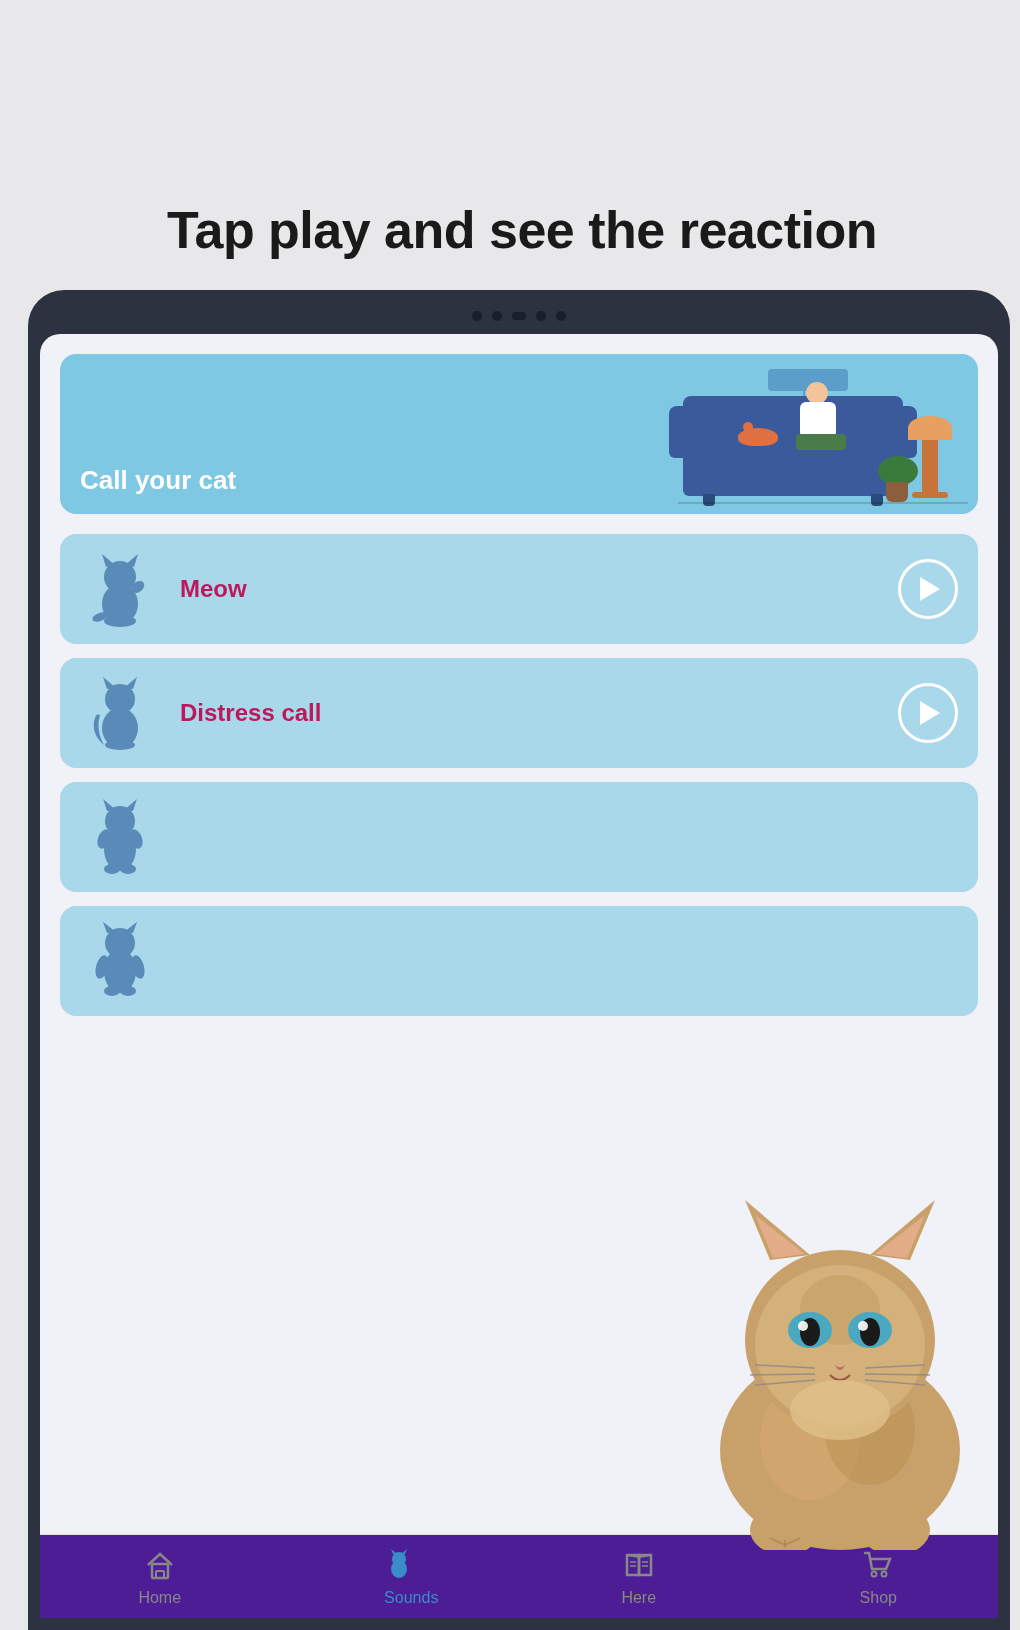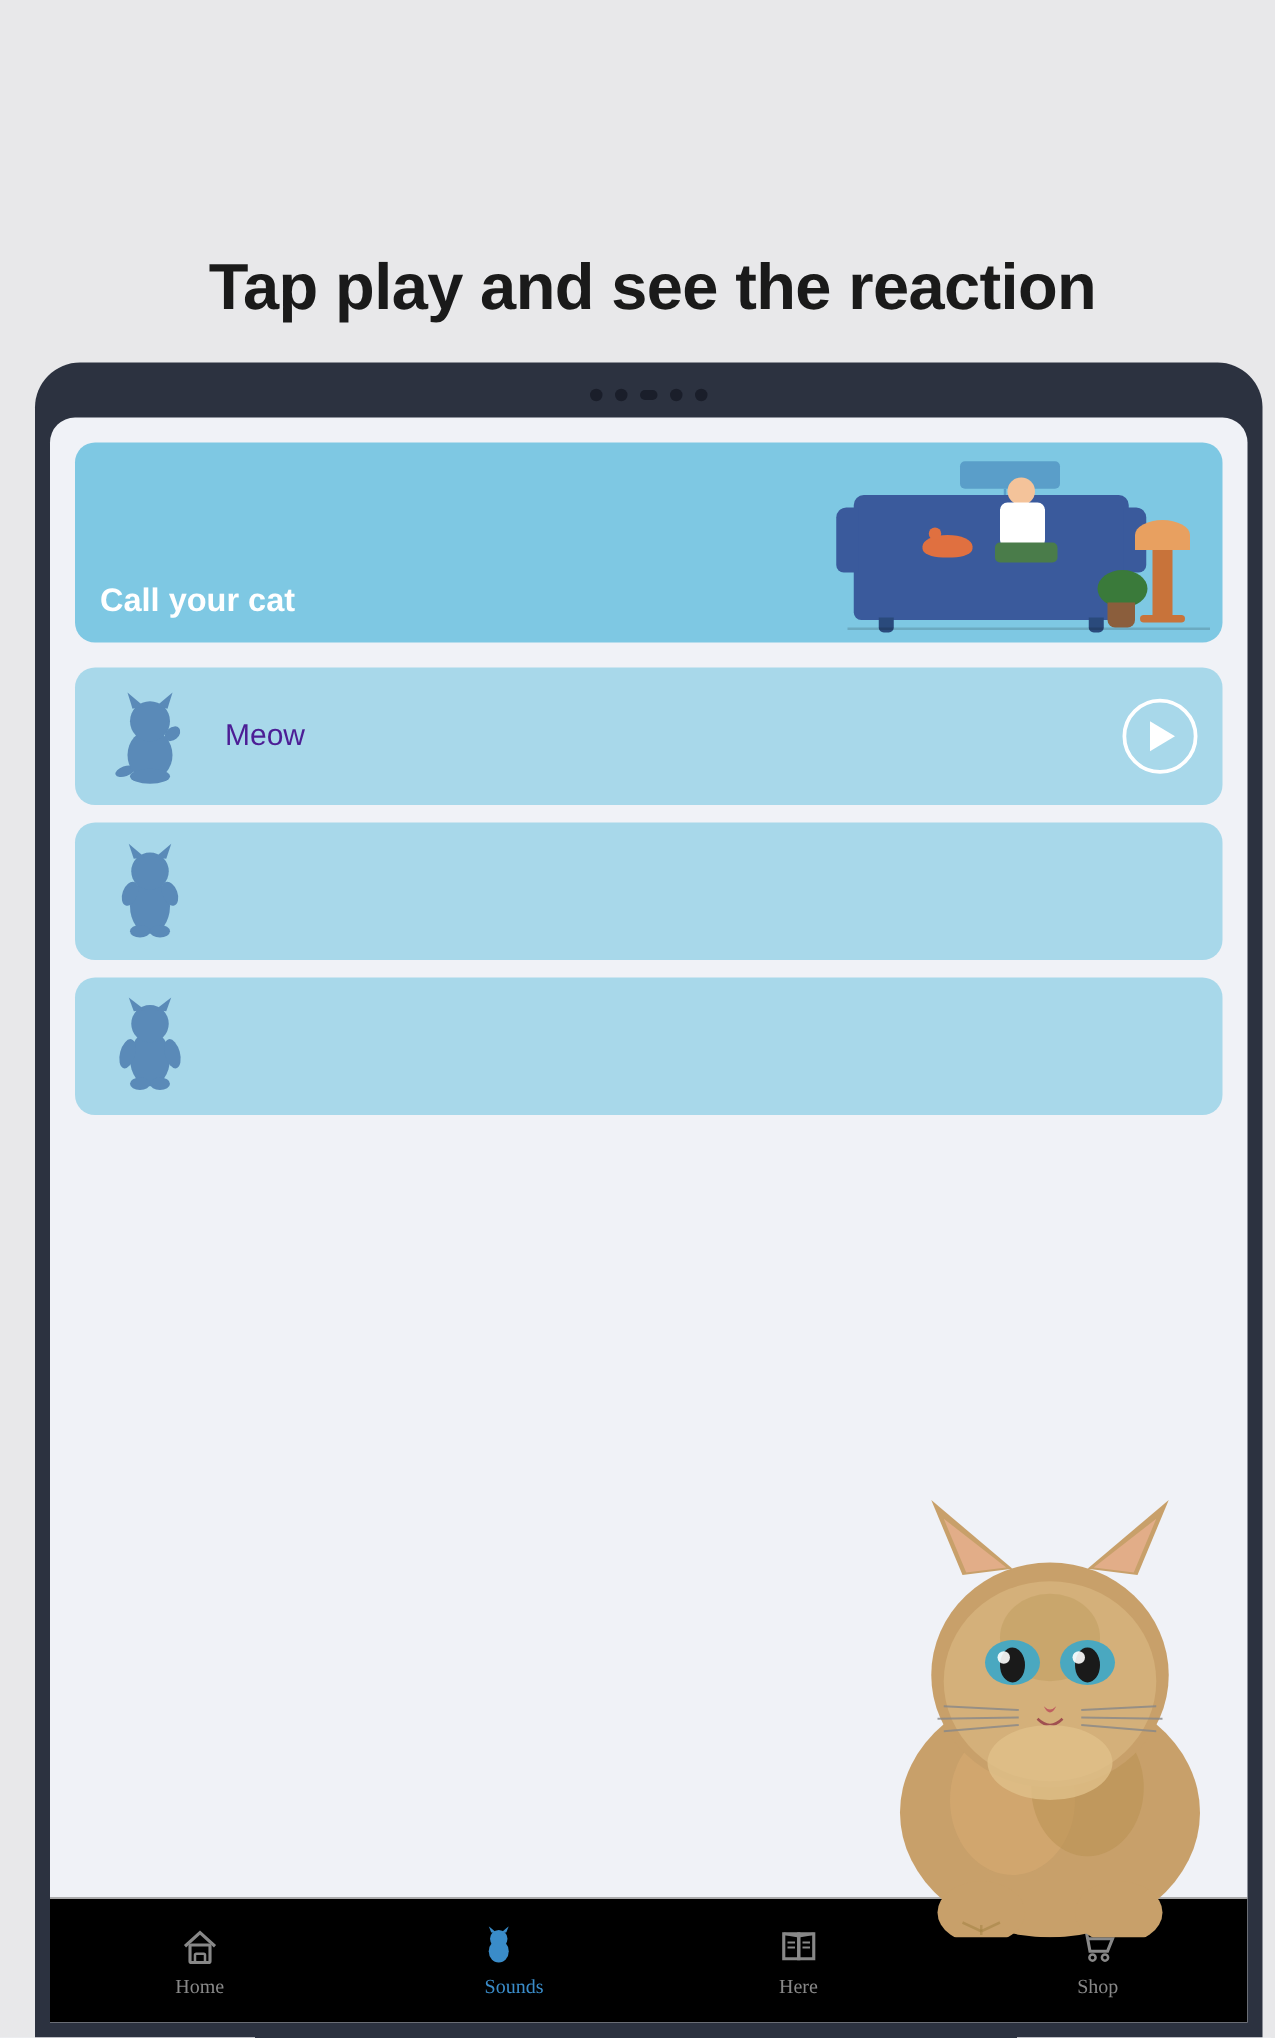--- a/index.html
+++ b/index.html
@@ -327,22 +327,22 @@
 
     .cat-silhouette {
       width: 80px;
       height: 80px;
       margin-right: 20px;
       flex-shrink: 0;
     }
 
     .sound-name {
       font-size: 24px;
-      font-weight: 400;
-      color: #4c1d95;
+      font-weight: 700;
+      color: #be185d;
       flex: 1;
     }
 
     .play-button {
       width: 60px;
       height: 60px;
       border-radius: 50%;
       border: 3px solid white;
       display: flex;
       align-items: center;
@@ -365,27 +365,26 @@
       bottom: 80px;
       right: -10px;
       width: 380px;
       height: 380px;
       z-index: 10;
       overflow: hidden;
     }
 
     
     .bottom-nav {
-      height: 100px;
-      background: #000000;
+      height: 84px;
+      background: #4c1d95;
       display: flex;
       align-items: center;
       border-top: 1px solid #e0e0e0;
       flex-shrink: 0;
-      font-family: Liberation Serif, serif;
     }
 
     .nav-item {
       flex: 1;
       display: flex;
       flex-direction: column;
       align-items: center;
       justify-content: center;
       gap: 6px;
       cursor: pointer;
@@ -493,20 +492,44 @@
               <ellipse cx="40" cy="72" rx="16" ry="6"></ellipse>
             </g>
           </svg>
         </div>
         <span class="sound-name">Meow</span>
         <div class="play-button">
           <div class="play-triangle"></div>
         </div>
       </div>
 
+      <div class="sound-card">
+        <div class="cat-silhouette">
+          <svg viewBox="0 0 80 80" xmlns="http://www.w3.org/2000/svg">
+            <g fill="#5a8ab8">
+
+              <ellipse cx="40" cy="55" rx="18" ry="20"></ellipse>
+
+              <circle cx="40" cy="26" r="15"></circle>
+
+              <polygon points="27,16 23,4 36,15"></polygon>
+
+              <polygon points="53,16 57,4 44,15"></polygon>
+
+              <path d="M24 72 Q10 60 15 45 Q16 40 20 42 Q16 55 22 68 Z"></path>
+
+              <ellipse cx="40" cy="72" rx="15" ry="5"></ellipse>
+            </g>
+          </svg>
+        </div>
+        <span class="sound-name">Distress call</span>
+        <div class="play-button">
+          <div class="play-triangle"></div>
+        </div>
+      </div>
 
       <div class="sound-card">
         <div class="cat-silhouette">
           <svg viewBox="0 0 80 80" xmlns="http://www.w3.org/2000/svg">
             <g fill="#5a8ab8">
 
               <ellipse cx="40" cy="52" rx="16" ry="22"></ellipse>
 
               <circle cx="40" cy="24" r="15"></circle>
 

